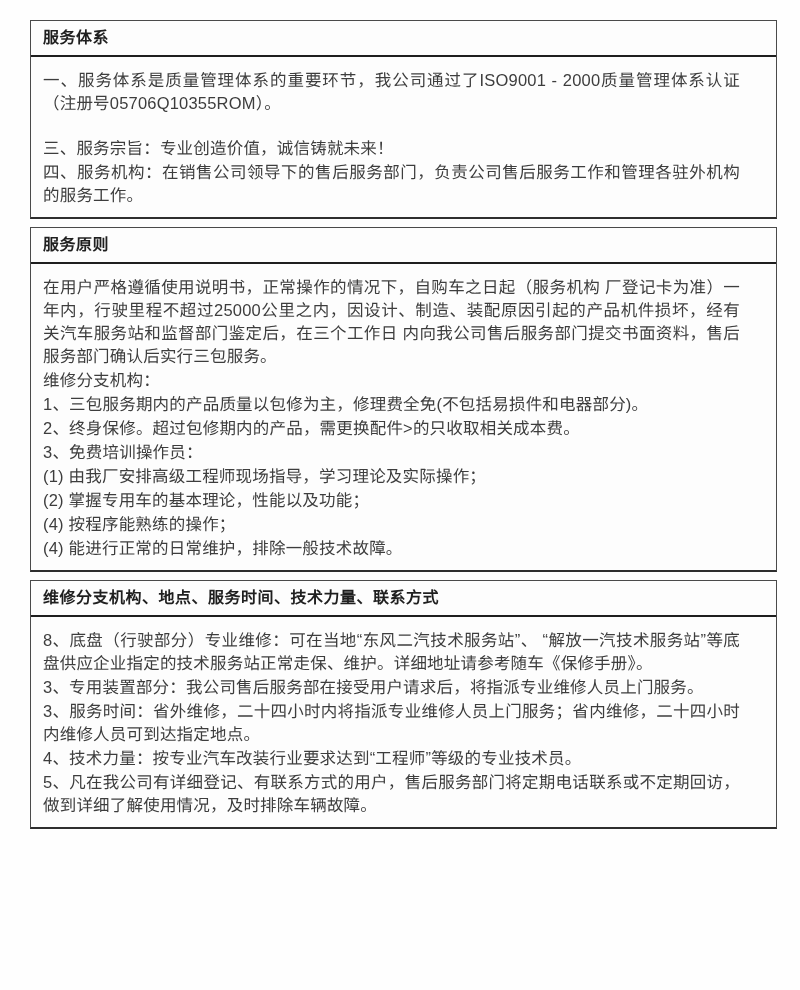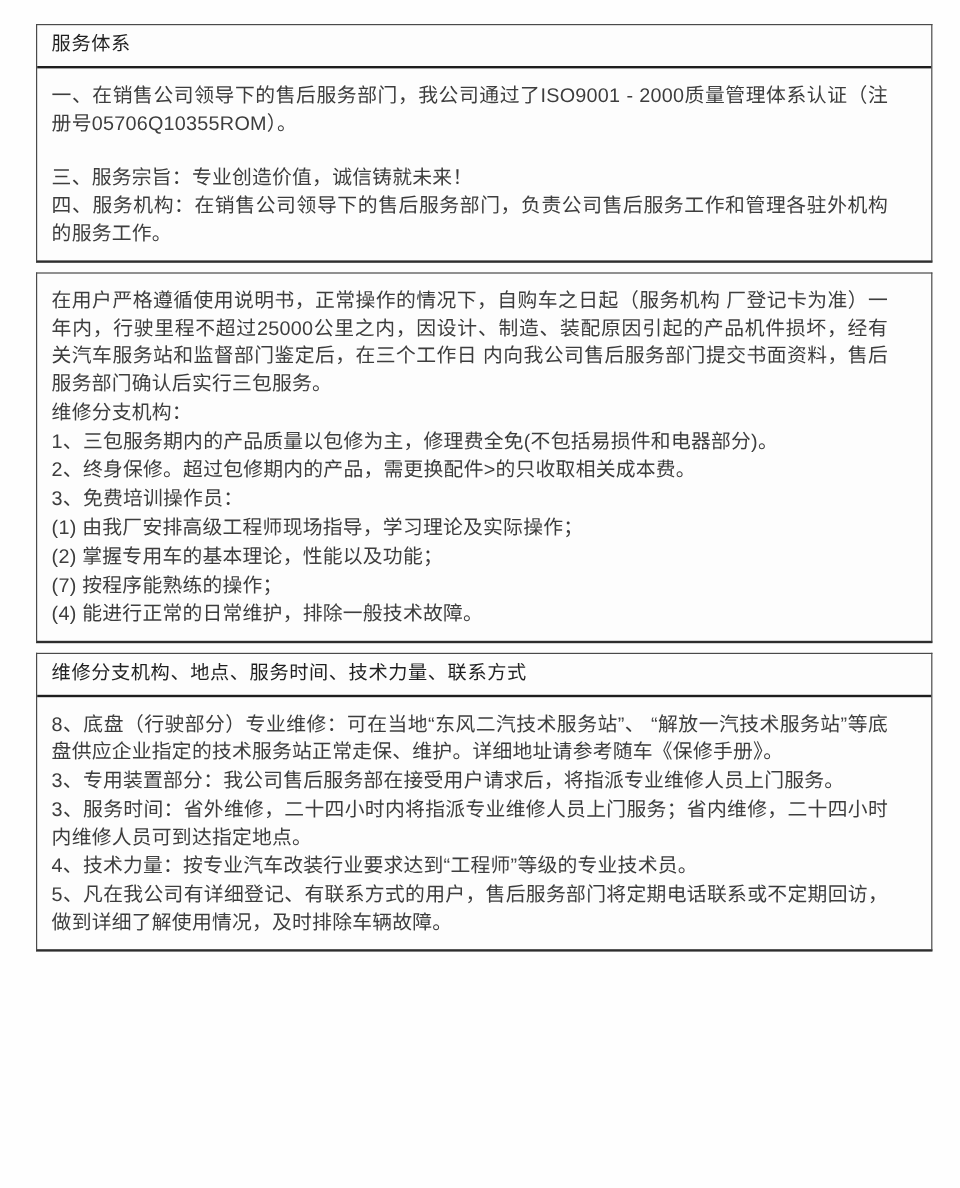--- a/index.html
+++ b/index.html
@@ -29,21 +29,21 @@
     background: #fdfdfd;
     border: 1px solid #4a4a4a;
     border-bottom: 2px solid #2e2e2e;
     margin-bottom: 8px;
   }
   .panel-header {
     height: 34px;
     line-height: 34px;
     padding: 0 12px;
     font-size: 16px;
-    font-weight: normal;
+    font-weight: bold;
     color: #1f1f1f;
     border-bottom: 2px solid #1e1e1e;
     letter-spacing: 0.5px;
     white-space: nowrap;
     overflow: hidden;
   }
   .panel-body {
     padding: 11px 36px 9px 12px;
     font-size: 16.5px;
     line-height: 23px;
@@ -63,36 +63,37 @@
 </style>
 </head>
 <body>
 
 <div class="page">
   <div class="sections">
 
     <section class="panel">
       <div class="panel-header">服务体系</div>
       <div class="panel-body">
-        <p class="gap-after">一、在销售公司领导下的售后服务部门，我公司通过了ISO9001 - 2000质量管理体系认证（注册号05706Q10355ROM）。</p>
+        <p class="gap-after">一、服务体系是质量管理体系的重要环节，我公司通过了ISO9001 - 2000质量管理体系认证（注册号05706Q10355ROM）。</p>
         <p>三、服务宗旨：专业创造价值，诚信铸就未来！</p>
         <p>四、服务机构：在销售公司领导下的售后服务部门，负责公司售后服务工作和管理各驻外机构的服务工作。</p>
       </div>
     </section>
 
     <section class="panel">
+      <div class="panel-header">服务原则</div>
       <div class="panel-body">
         <p>在用户严格遵循使用说明书，正常操作的情况下，自购车之日起（服务机构 厂登记卡为准）一年内，行驶里程不超过25000公里之内，因设计、制造、装配原因引起的产品机件损坏，经有关汽车服务站和监督部门鉴定后，在三个工作日 内向我公司售后服务部门提交书面资料，售后服务部门确认后实行三包服务。</p>
         <p>维修分支机构：</p>
         <p>1、三包服务期内的产品质量以包修为主，修理费全免(不包括易损件和电器部分)。</p>
         <p>2、终身保修。超过包修期内的产品，需更换配件&gt;的只收取相关成本费。</p>
         <p>3、免费培训操作员：</p>
         <p>(1) 由我厂安排高级工程师现场指导，学习理论及实际操作；</p>
         <p>(2) 掌握专用车的基本理论，性能以及功能；</p>
-        <p>(7) 按程序能熟练的操作；</p>
+        <p>(4) 按程序能熟练的操作；</p>
         <p>(4) 能进行正常的日常维护，排除一般技术故障。</p>
       </div>
     </section>
 
     <section class="panel">
       <div class="panel-header">维修分支机构、地点、服务时间、技术力量、联系方式</div>
       <div class="panel-body">
         <p>8、底盘（行驶部分）专业维修：可在当地“东风二汽技术服务站”、 “解放一汽技术服务站”等底盘供应企业指定的技术服务站正常走保、维护。详细地址请参考随车《保修手册》。</p>
         <p>3、专用装置部分：我公司售后服务部在接受用户请求后，将指派专业维修人员上门服务。</p>
         <p>3、服务时间：省外维修，二十四小时内将指派专业维修人员上门服务；省内维修，二十四小时内维修人员可到达指定地点。</p>

